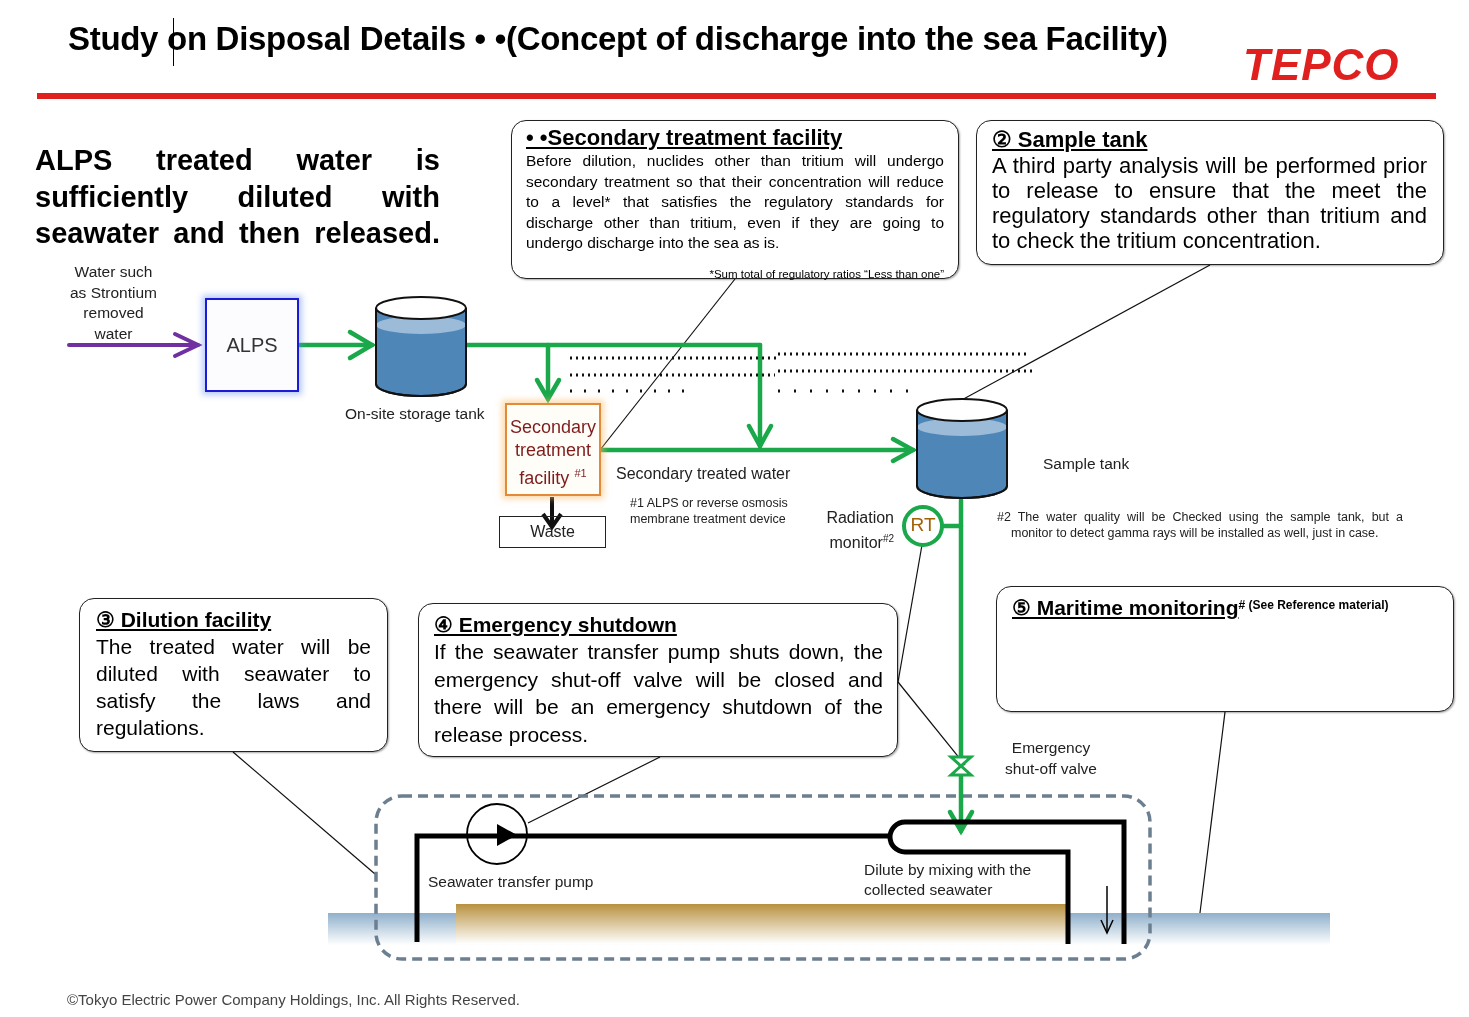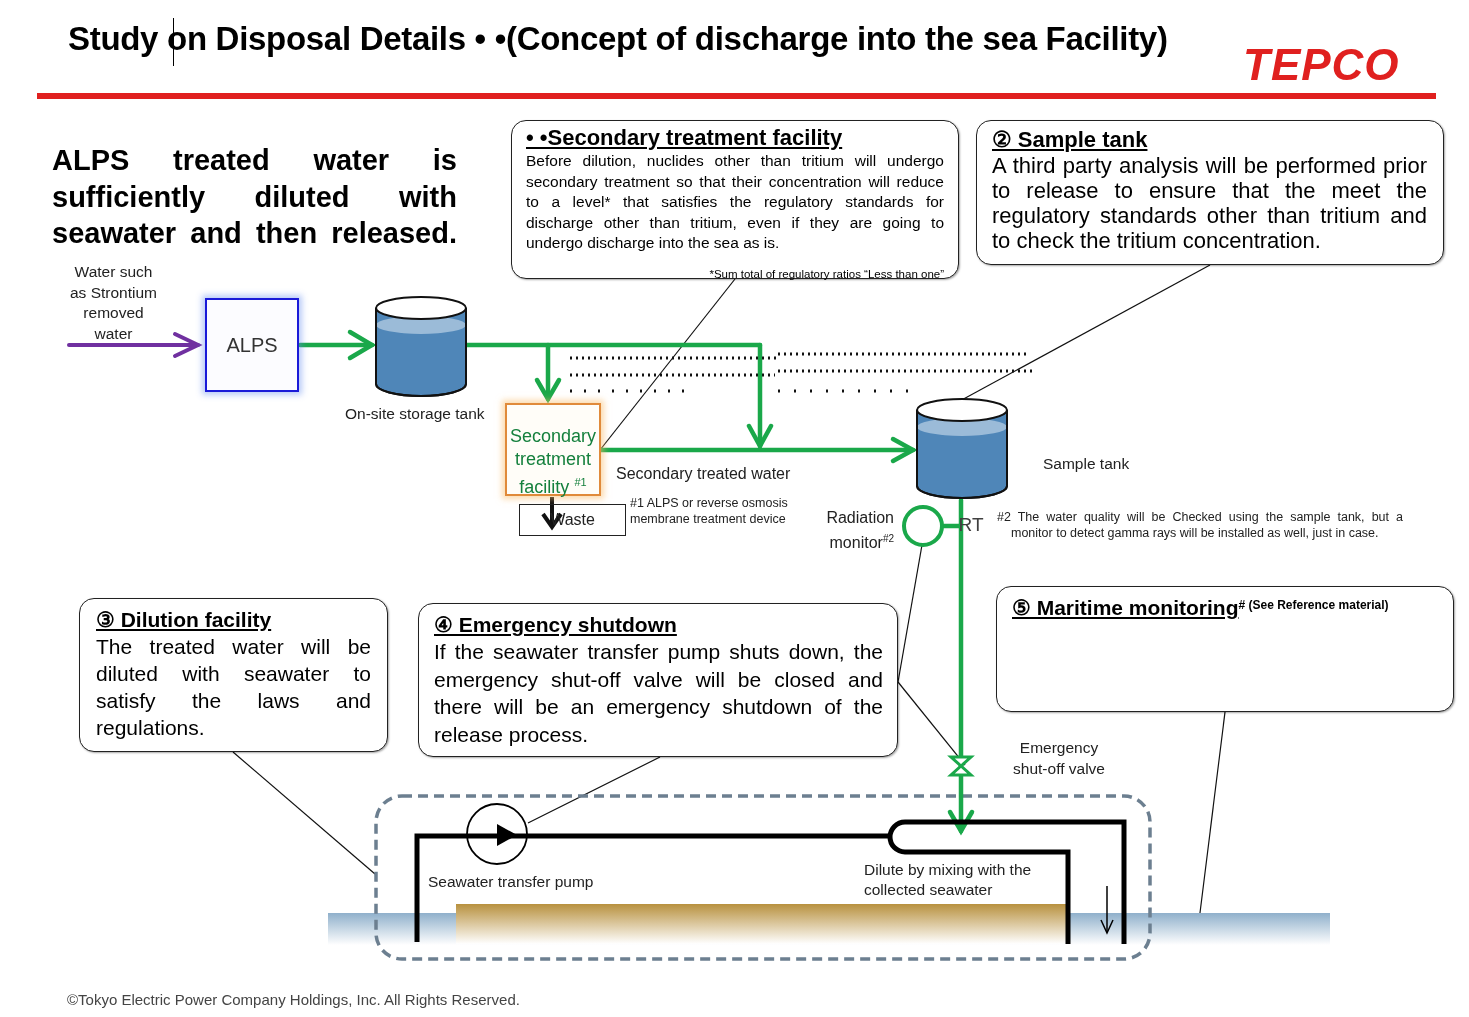--- a/index.html
+++ b/index.html
@@ -2,21 +2,21 @@
 <html><head>
 <meta charset="utf-8">
 <style>
   html, body { margin: 0; padding: 0; background: #ffffff; }
   body { width: 1469px; height: 1017px; position: relative; overflow: hidden; font-family: "Liberation Sans", sans-serif; color: #000; }
   .abs { position: absolute; }
   #page-title { left: 68px; top: 20px; font-size: 33px; font-weight: bold; white-space: nowrap; letter-spacing: -0.3px; }
   #title-cursor { left: 173px; top: 18px; width: 1px; height: 48px; background: #000; }
   #logo { left: 1243px; top: 40px; font-size: 44px; font-weight: bold; font-style: italic; color: #e0201f; letter-spacing: 1px; font-family: "Liberation Sans", sans-serif; }
   #red-rule { left: 37px; top: 93px; width: 1399px; height: 6px; background: #e0201f; }
-  #lead { left: 35px; top: 142px; width: 405px; font-size: 29px; font-weight: bold; line-height: 36.5px; text-align: justify; text-align-last: justify; margin-left: 17px; }
+  #lead { left: 35px; top: 142px; width: 405px; font-size: 29px; font-weight: bold; line-height: 36.5px; text-align: justify; text-align-last: justify; }
   .callout { position: absolute; background: #fff; border: 1.5px solid #222; border-radius: 15px; box-shadow: 1px 1px 2px rgba(0,0,0,0.35); box-sizing: border-box; }
   .callout .head { font-weight: bold; text-decoration: underline; }
   .callout .body { text-align: justify; }
   #co-secondary { left: 511px; top: 120px; width: 448px; height: 159px; padding: 4px 14px 0 14px; }
   #co-secondary .head { font-size: 22px; line-height: 26px; }
   #co-secondary .body { font-size: 15.5px; line-height: 20.5px; }
   #co-secondary .note { font-size: 11.5px; text-align: right; margin-top: 14px; }
   #co-sample { left: 976px; top: 120px; width: 468px; height: 145px; padding: 6px 16px 0 15px; }
   #co-sample .head { font-size: 22px; line-height: 26px; }
   #co-sample .body { font-size: 22px; line-height: 25px; }
@@ -27,23 +27,23 @@
   #co-emergency .head { font-size: 21px; line-height: 26px; }
   #co-emergency .body { font-size: 21px; line-height: 27.5px; }
   #co-maritime { left: 996px; top: 586px; width: 458px; height: 126px; padding: 8px 14px 0 15px; }
   #co-maritime .head { font-size: 21px; line-height: 26px; }
   #co-maritime .sup { font-size: 12px; font-weight: bold; vertical-align: super; }
   #co-maritime .body { font-size: 22px; line-height: 27.5px; }
   .lbl { position: absolute; font-size: 15.5px; white-space: nowrap; color: #222; }
   .small { position: absolute; font-size: 12.5px; color: #222; margin-left: 16px; }
   svg#diagram { position: absolute; left: 0; top: 0; }
   #alps-box { left: 205px; top: 298px; width: 94px; height: 94px; border: 2px solid #1a1ad8; box-shadow: 0 0 6px 3px rgba(100,140,240,0.45); box-sizing: border-box; display: flex; align-items: center; justify-content: center; font-size: 20px; color: #333; background: #fcfcff; }
-  #stf-box { left: 505px; top: 403px; width: 96px; height: 93px; border: 2px solid #e08a3a; box-shadow: 0 0 6px 3px rgba(250,190,110,0.55); box-sizing: border-box; font-size: 18px; color: #15803d; text-align: center; line-height: 23px; padding-top: 20px; background: #fffdf8; }
+  #stf-box { left: 505px; top: 403px; width: 96px; height: 93px; border: 2px solid #e08a3a; box-shadow: 0 0 6px 3px rgba(250,190,110,0.55); box-sizing: border-box; font-size: 18px; color: #7f1d1d; text-align: center; line-height: 23px; padding-top: 11px; background: #fffdf8; }
   #stf-box sup { font-size: 11px; }
-  #waste-box { left: 499px; top: 504px; width: 107px; height: 32px; border: 1.5px solid #222; box-sizing: border-box; text-align: center; font-size: 16px; line-height: 29px; color: #222; margin-left: 20px; }
+  #waste-box { left: 499px; top: 516px; width: 107px; height: 32px; border: 1.5px solid #222; box-sizing: border-box; text-align: center; font-size: 16px; line-height: 29px; color: #222; }
   #footer { left: 67px; top: 991px; font-size: 15px; color: #444; white-space: nowrap; }
 </style>
 </head>
 <body>
 
 <div class="abs" id="page-title">Study on Disposal Details •  •(Concept of discharge into the sea Facility)</div>
 <div class="abs" id="title-cursor"></div>
 <div class="abs" id="logo">TEPCO</div>
 <div class="abs" id="red-rule"></div>
 
@@ -152,23 +152,23 @@
 <div class="abs" id="alps-box">
     <span>ALPS</span>
   </div>
 <div class="lbl" style="left:345px;top:405px;">On-site storage tank</div>
 <div class="abs" id="stf-box"><span>Secondary treatment facility</span> <sup>#1</sup></div>
 <div class="abs" id="waste-box">Waste</div>
 <div class="lbl" style="left:616px;top:465px;font-size:16px;">Secondary treated water</div>
 <div class="small" style="left:614px;top:495px;width:185px;line-height:16px;">#1 ALPS or reverse osmosis membrane treatment device</div>
 <div class="lbl" style="left:1043px;top:455px;">Sample tank</div>
 <div class="lbl" style="left:812px;top:507px;width:82px;text-align:right;white-space:normal;line-height:21px;font-size:16px;"><span>Radiation monitor</span><sup style="font-size:10px;">#2</sup></div>
-<div class="abs" style="left:908px;top:514px;width:30px;text-align:center;font-size:19px;color:#404040;padding-left:48px;">RT</div>
+<div class="abs" style="left:908px;top:514px;width:30px;text-align:center;font-size:19px;color:#a16207;">RT</div>
 <div class="small" style="left:981px;top:509px;width:392px;line-height:16px;text-align:justify;padding-left:14px;text-indent:-14px;">#2 The water quality will be Checked using the sample tank, but a monitor to detect gamma rays will be installed as well, just in case.</div>
-<div class="lbl" style="left:998px;top:737px;width:106px;text-align:center;white-space:normal;line-height:21px;margin-left:8px;">Emergency shut-off valve</div>
+<div class="lbl" style="left:998px;top:737px;width:106px;text-align:center;white-space:normal;line-height:21px;">Emergency shut-off valve</div>
 <div class="lbl" style="left:428px;top:873px;">Seawater transfer pump</div>
 <div class="lbl" style="left:864px;top:860px;width:195px;white-space:normal;line-height:20px;">Dilute by mixing with the collected seawater</div>
 
 <div class="callout" id="co-secondary">
   <div class="head">•  •Secondary treatment  facility</div>
   <div class="body">Before dilution, nuclides other than tritium will undergo secondary treatment so that their concentration will reduce to a level* that satisfies the regulatory standards for discharge other than tritium, even if they are going to undergo discharge into the sea as is.</div>
   <div class="note">*Sum total of regulatory ratios “Less than one”</div>
 </div>
 
 <div class="callout" id="co-sample">

